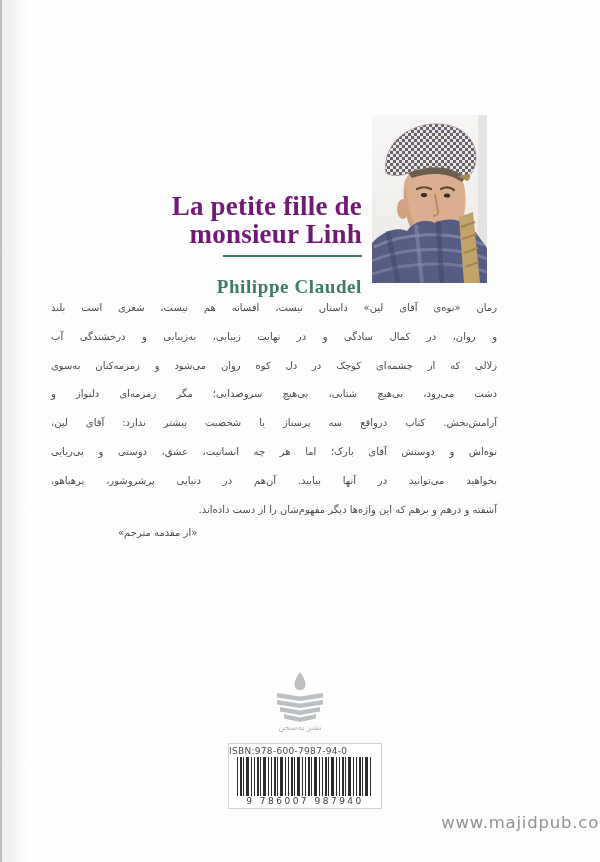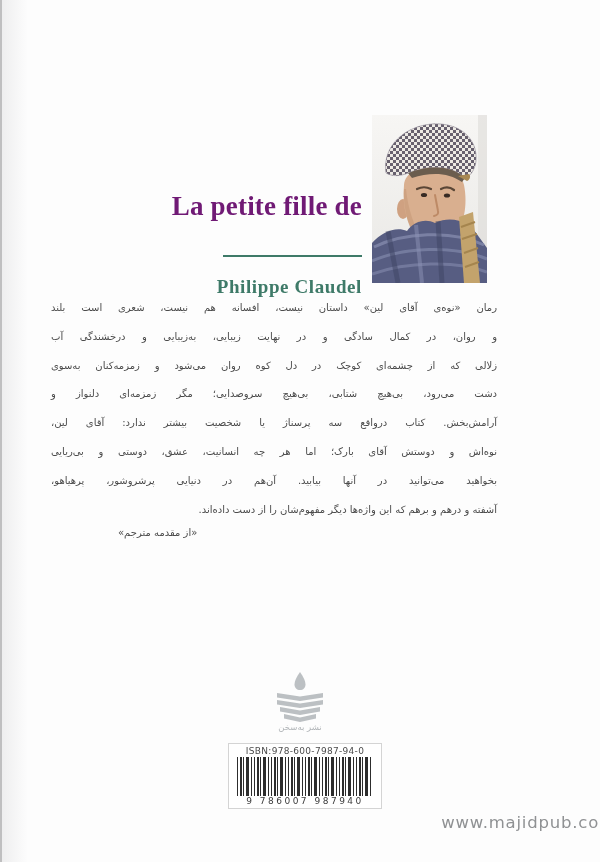--- a/index.html
+++ b/index.html
@@ -47,21 +47,21 @@
     position:absolute;left:260px;top:722px;width:80px;text-align:center;direction:rtl;
     font-size:8.5px;color:#b2b6b9;letter-spacing:.3px;
   }
 
   
   .barcode-box{
     position:absolute;left:228px;top:743px;width:154px;height:66px;
     background:#ffffff;border:1px solid #d4d4d4;box-sizing:border-box;
   }
   .isbn-label{
-    margin-top:2px;text-align:center;font-size:9px;color:#4c4c4c;letter-spacing:.3px;
+    margin-top:2px;text-align:left;font-size:9px;color:#4c4c4c;letter-spacing:.3px;
     font-family:"DejaVu Sans",sans-serif;white-space:nowrap;
   }
   .bars{
     margin:1px auto 0 auto;width:136px;height:39px;
     background:repeating-linear-gradient(90deg,
       #2d2d2d 0 1px,#ffffff 1px 3px,#2d2d2d 3px 5px,#ffffff 5px 6px,
       #2d2d2d 6px 7px,#ffffff 7px 9px,#2d2d2d 9px 12px,#ffffff 12px 14px,
       #2d2d2d 14px 15px,#ffffff 15px 17px);
   }
   .barcode-digits{
@@ -127,20 +127,21 @@
       <path d="M66,106 L70,168" stroke="#3e4463" stroke-width="5" opacity=".5"></path>
     </g>
     <g>
       <path d="M87,102 L101,97 L108,168 L92,168 Z" fill="#c3a36c"></path>
       <path d="M89,112 L103,107 M90,124 L105,119 M92,138 L106,133 M93,152 L107,147" stroke="#a5854e" stroke-width="2" fill="none"></path>
     </g>
   </svg>
 
   <div class="fr-title">
     <div>La petite fille de</div>
+    <div>monsieur Linh</div>
   </div>
   <div class="rule"></div>
   <div class="fr-author">Philippe Claudel</div>
 
   <div class="blurb">
     <div class="blurb-line">رمان «نوه‌ی آقای لین» داستان نیست، افسانه هم نیست، شعری است بلند</div>
     <div class="blurb-line">و روان، در کمال سادگی و در نهایت زیبایی، به‌زیبایی و درخشندگی آب</div>
     <div class="blurb-line">زلالی که از چشمه‌ای کوچک در دل کوه روان می‌شود و زمزمه‌کنان به‌سوی</div>
     <div class="blurb-line">دشت می‌رود، بی‌هیچ شتابی، بی‌هیچ سروصدایی؛ مگر زمزمه‌ای دلنواز و</div>
     <div class="blurb-line">آرامش‌بخش. کتاب درواقع سه پرسناژ یا شخصیت بیشتر ندارد: آقای لین،</div>

